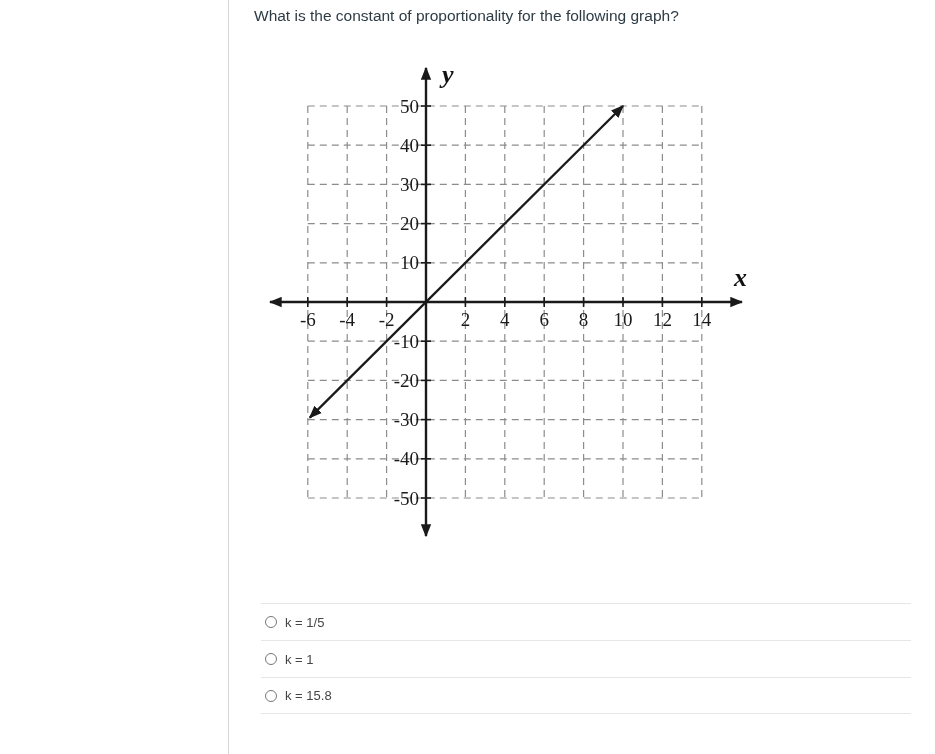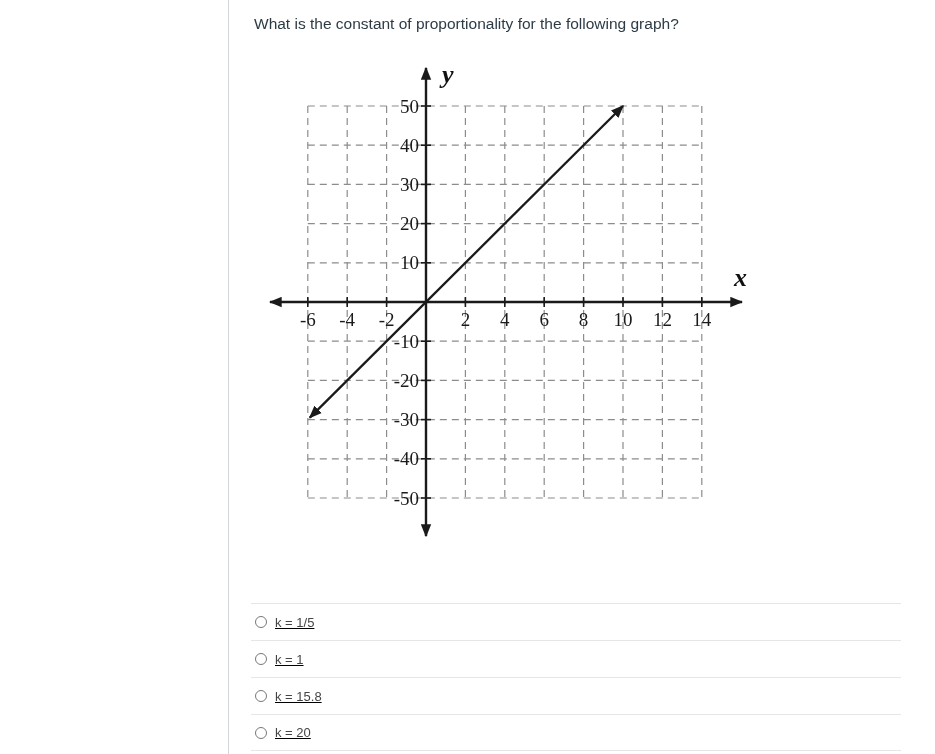--- a/index.html
+++ b/index.html
@@ -7,33 +7,33 @@
     width:935px;height:754px;background:#ffffff;
     font-family:"Liberation Sans",sans-serif;
     overflow:hidden;
   }
   .page{position:relative;width:935px;height:754px;background:#ffffff;}
   .panel{
     position:absolute;left:228px;top:0;width:707px;height:754px;
     border-left:1px solid #d4d7d9;box-sizing:border-box;background:#ffffff;
   }
   .question-text{
-    padding:13px 0 0 25px;
+    padding:5px 0 0 25px;
     font-size:15.5px;line-height:21px;color:#2d3b45;
   }
   .graph-wrap{position:absolute;left:27px;top:55px;width:500px;height:495px;}
   .ticknum text{
     font-family:"Liberation Serif",serif;
     font-size:19px;fill:#1a1a1a;
   }
   .axisletter{
     font-family:"Liberation Serif",serif;
     font-size:26px;font-style:italic;font-weight:bold;fill:#111111;
   }
-  .options{position:absolute;left:22px;top:603px;width:650px;text-decoration:underline;}
+  .options{position:absolute;left:32px;top:603px;width:650px;}
   .option{
     height:37px;display:flex;align-items:center;gap:8px;
     padding-left:4px;box-sizing:border-box;
     border-top:1px solid #e4e6e8;cursor:pointer;background:#fff;
   }
   .option:last-child{border-bottom:1px solid #e4e6e8;}
   .radio{
     width:12px;height:12px;border:1.5px solid #787878;border-radius:50%;
     background:#ffffff;flex:0 0 auto;box-sizing:border-box;
   }
@@ -138,20 +138,16 @@
         <span class="option-label">k = 1/5</span>
       </div>
       <div class="option">
         <span class="radio"></span>
         <span class="option-label">k = 1</span>
       </div>
       <div class="option">
         <span class="radio"></span>
         <span class="option-label">k = 15.8</span>
       </div>
-      <div class="option">
-        <span class="radio"></span>
-        <span class="option-label">k = 20</span>
-      </div>
     </div>
 
   </div>
 </div>
 
 </body></html>

